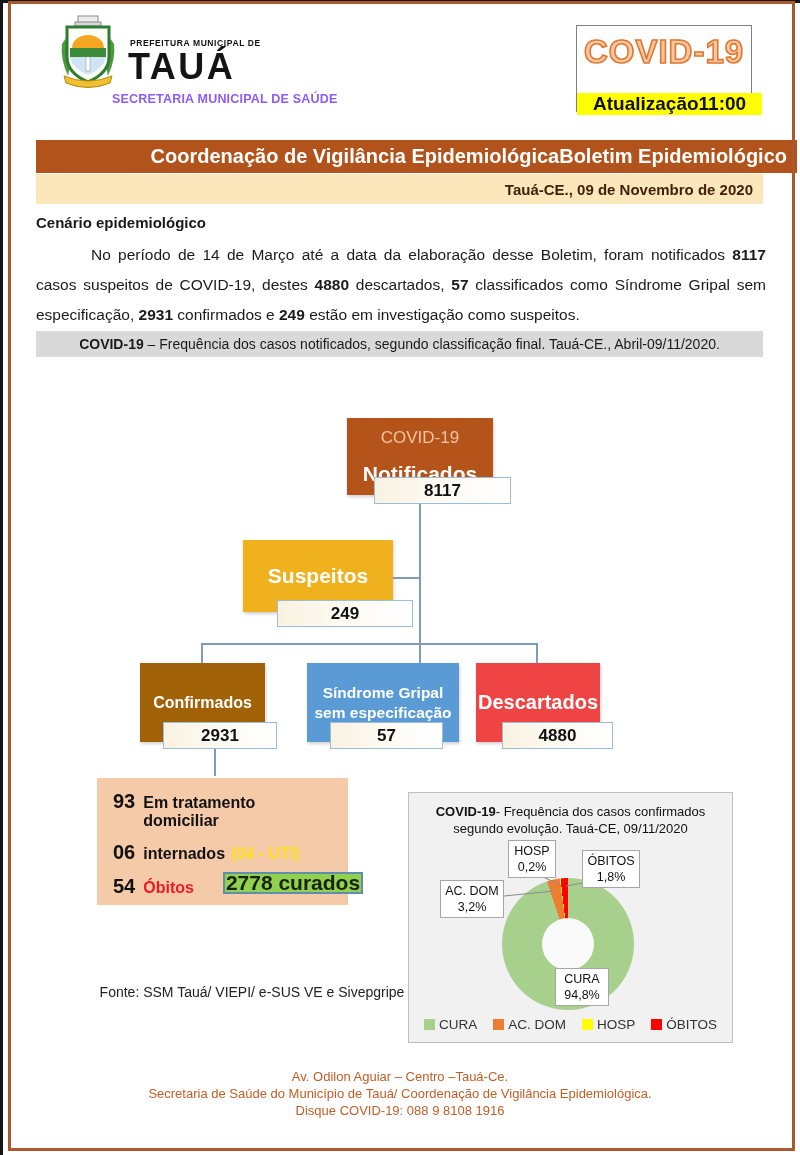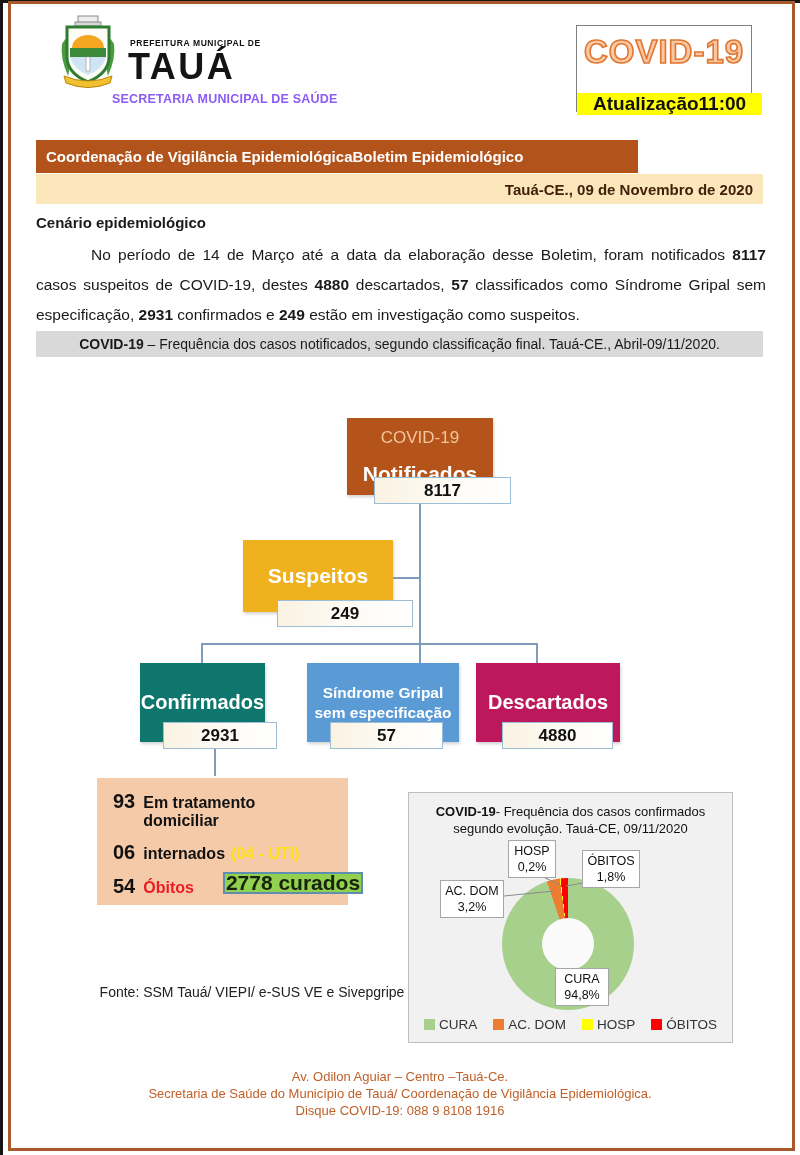--- a/index.html
+++ b/index.html
@@ -20,46 +20,46 @@
   .dept      { position:absolute; left:112px; top:92px; font-size:12.5px; font-weight:bold; color:#8b5cf6; letter-spacing:.2px; }
 
   .covid-badge { position:absolute; left:576px; top:25px; width:176px; height:87px;
                  border:1px solid #7f7f7f; background:#fff; text-align:center; }
   .covid-title { margin-top:7px; font-size:33px; font-weight:bold; color:#f9c8a2;
                  -webkit-text-stroke:1.6px #e0762f; letter-spacing:1px; }
   .covid-update { display:inline-block; margin-top:4px; background:#ffff00; color:#111;
                   font-size:19px; font-weight:bold; padding:0 16px; }
 
   
-  .title-bar { position:absolute; left:36px; top:140px; width:602px; height:33px; background:#b2531b;
-               color:#fff; font-size:15px; font-weight:bold; display:flex; align-items:center;
-               justify-content:flex-start; padding:0 10px; }
+  .title-bar { position:absolute; left:36px; top:140px; width:761px; height:33px; background:#b2531b;
+               color:#fff; font-size:20px; font-weight:bold; display:flex; align-items:center;
+               justify-content:flex-end; padding:0 10px; }
   .date-bar  { position:absolute; left:36px; top:174px; width:727px; height:30px; background:#fbe7bb;
                color:#42210b; font-size:15px; font-weight:bold; display:flex; align-items:center;
                justify-content:flex-end; padding-right:10px; }
 
   .section-heading { position:absolute; left:36px; top:214px; font-size:15px; font-weight:bold; }
   .intro { position:absolute; left:36px; top:240px; width:730px; font-size:15.5px;
            line-height:30px; text-align:justify; text-indent:55px; }
   .intro b { font-weight:bold; }
 
   .freq-bar { position:absolute; left:36px; top:331px; width:727px; height:26px; background:#d9d9d9;
               font-size:14px; display:flex; align-items:center; justify-content:center; }
 
   
   .node { position:absolute; color:#fff; font-weight:bold; display:flex; flex-direction:column;
           align-items:center; justify-content:center; text-align:center;
           box-shadow:1px 2px 3px rgba(0,0,0,.18); }
   .node-notificados { left:347px; top:418px; width:146px; height:77px; background:#b5541a; }
   .node-notificados .sub { color:#f3c49d; font-weight:normal; font-size:17px; }
   .node-notificados .main { font-size:21px; margin-top:14px; }
   .node-suspeitos   { left:243px; top:540px; width:150px; height:72px; background:#f0b11f; font-size:21px; }
-  .node-confirmados { left:140px; top:663px; width:125px; height:79px; background:#0f766e; font-size:20px; }
+  .node-confirmados { left:140px; top:663px; width:125px; height:79px; background:#a16207; font-size:16px; }
   .node-sindrome    { left:307px; top:663px; width:152px; height:79px; background:#5b9bd5; font-size:15.5px; line-height:20px; }
-  .node-descartados { left:476px; top:663px; width:144px; height:79px; background:#be185d; font-size:20px; }
+  .node-descartados { left:476px; top:663px; width:124px; height:79px; background:#ef4444; font-size:20px; }
 
   .val-box { position:absolute; height:27px; border:1px solid #9bbdd6;
              background:linear-gradient(90deg,#faf2e1 0%,#fdfaf2 45%,#ffffff 100%);
              font-size:17px; font-weight:bold; color:#111; display:flex; align-items:center;
              justify-content:center; z-index:5; }
   .val-8117 { left:374px; top:477px; width:137px; }
   .val-249  { left:277px; top:600px; width:136px; }
   .val-2931 { left:163px; top:722px; width:114px; }
   .val-57   { left:330px; top:722px; width:113px; }
   .val-4880 { left:502px; top:722px; width:111px; }

